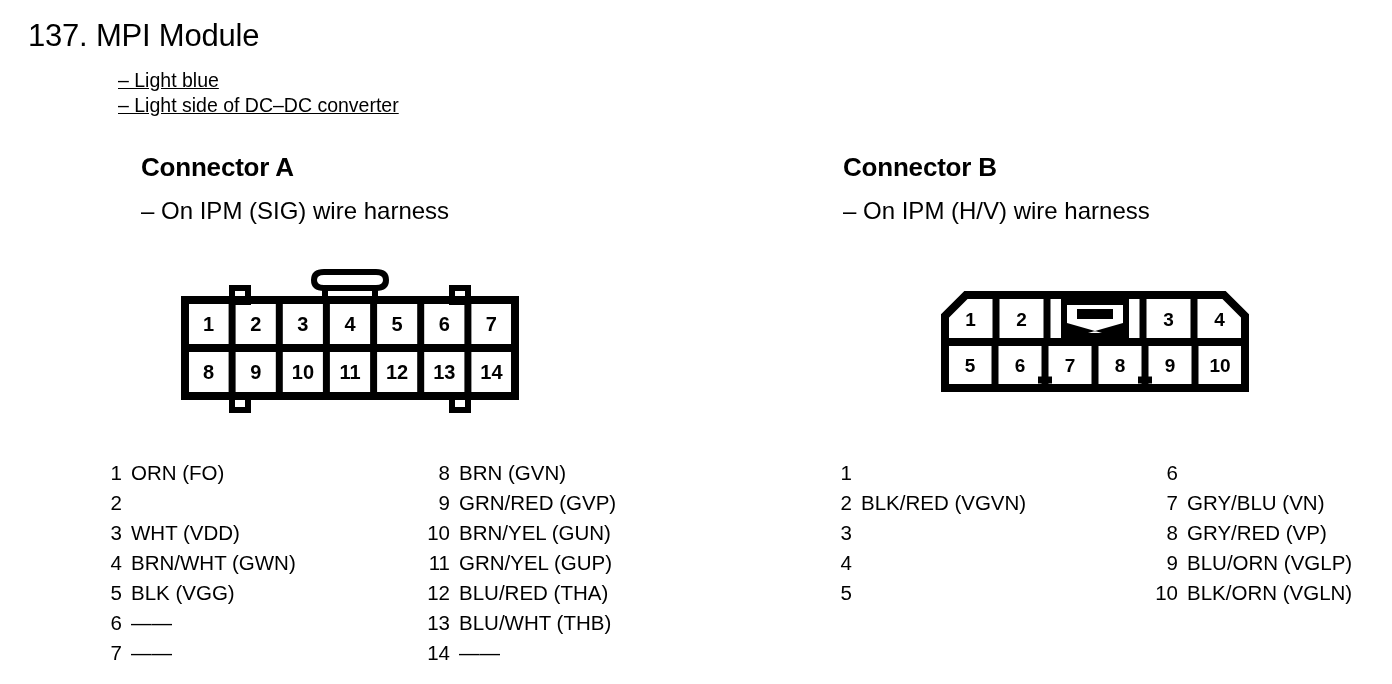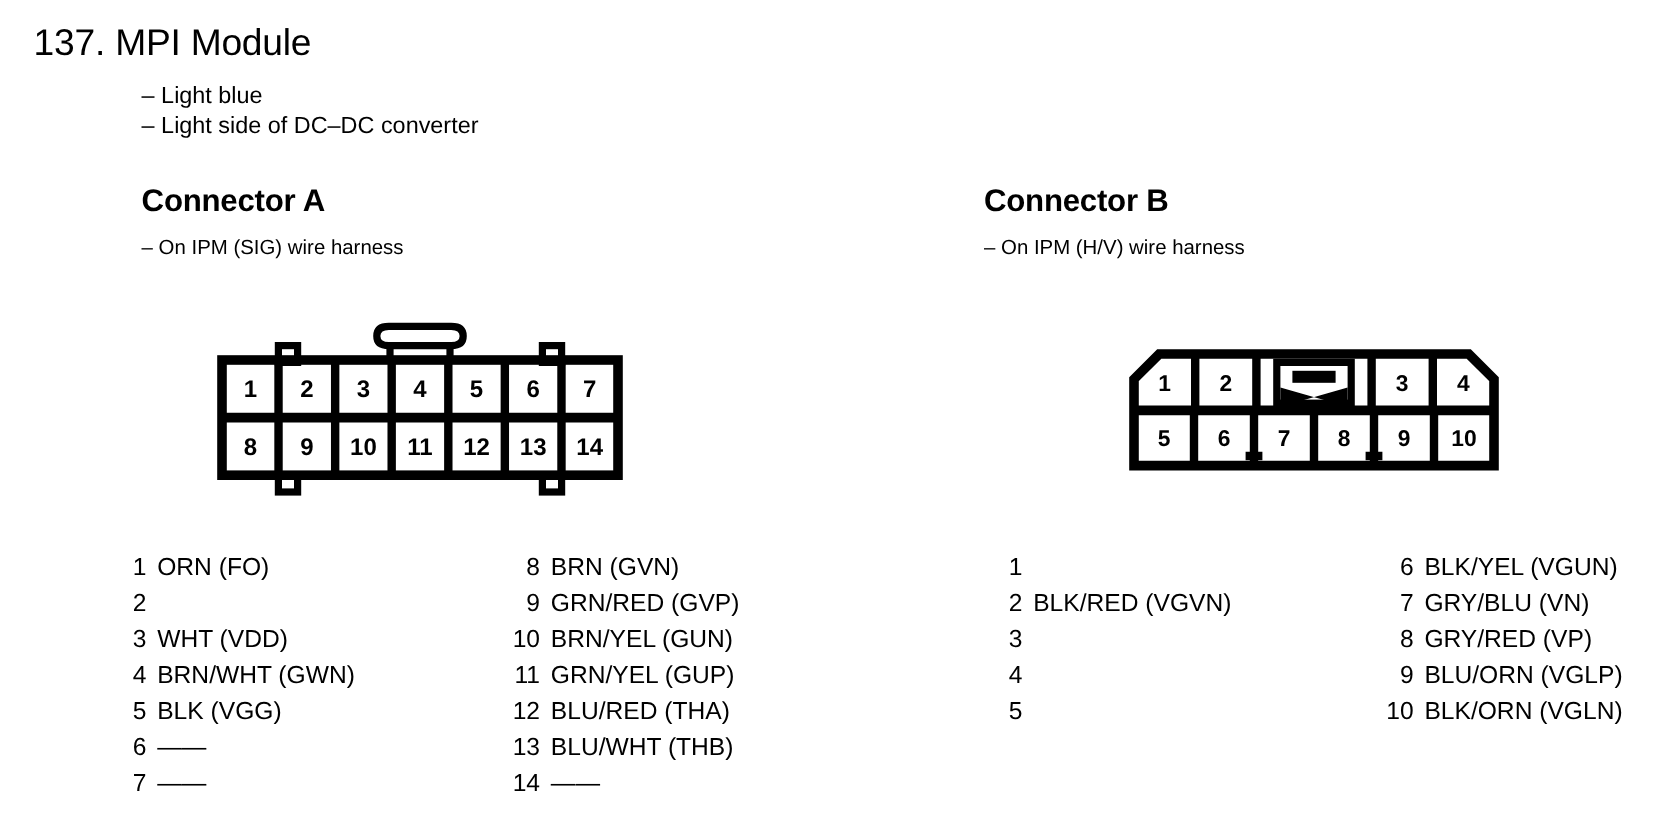--- a/index.html
+++ b/index.html
@@ -25,42 +25,44 @@
     font-weight: normal;
     letter-spacing: -0.2px;
     white-space: nowrap;
   }
   .page-notes {
     position: absolute;
     left: 118px;
     top: 68px;
     font-size: 19.5px;
     line-height: 25px;
+    text-decoration: underline;
   }
   .note-line {
     white-space: nowrap;
   }
 
   
   .connector {
     position: absolute;
     top: 152px;
+    margin-left: 23px;
   }
   .connector.a { left: 118px; }
   .connector.b { left: 820px; }
 
   .connector-title {
     font-size: 26px;
     font-weight: bold;
     letter-spacing: -0.2px;
     white-space: nowrap;
   }
   .connector-note {
     margin-top: 14px;
-    font-size: 17px;
+    font-size: 24px;
     white-space: nowrap;
     text-align: center;
   }
 
   
   .diagram-wrap {
     position: absolute;
   }
   .diagram-a { left: 180px; top: 262px; }
   .diagram-b { left: 940px; top: 290px; }
@@ -289,21 +291,20 @@
       <span class="pin-idx">4</span>
     </div>
   <div class="pin-row">
       <span class="pin-idx">5</span>
     </div>
 </div>
 
 <div class="pinlist list-b-right">
   <div class="pin-row">
       <span class="pin-idx">6</span>
-      <span class="pin-desc">BLK/YEL (VGUN)</span>
     </div>
   <div class="pin-row">
       <span class="pin-idx">7</span>
       <span class="pin-desc">GRY/BLU (VN)</span>
     </div>
   <div class="pin-row">
       <span class="pin-idx">8</span>
       <span class="pin-desc">GRY/RED (VP)</span>
     </div>
   <div class="pin-row">

